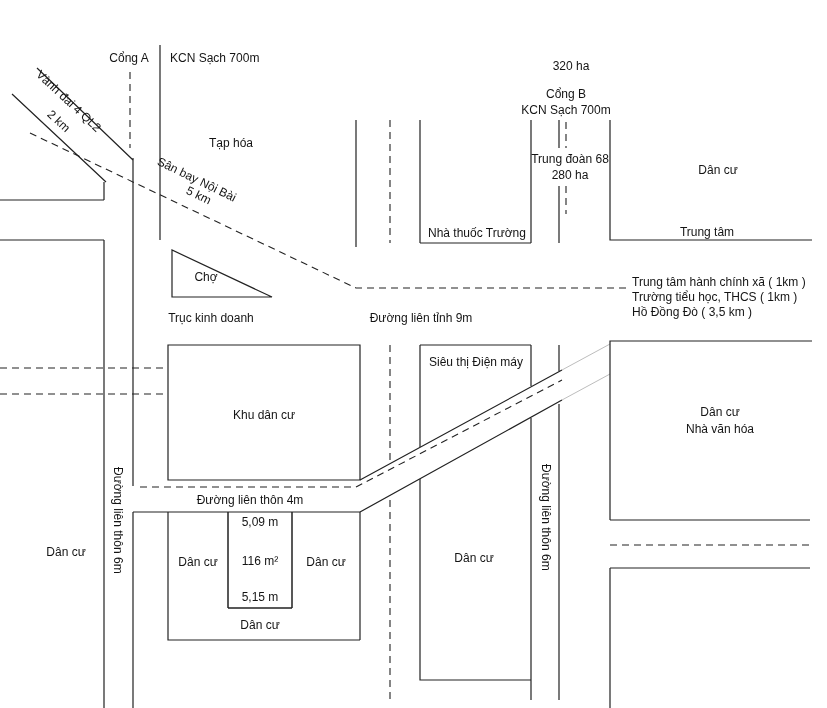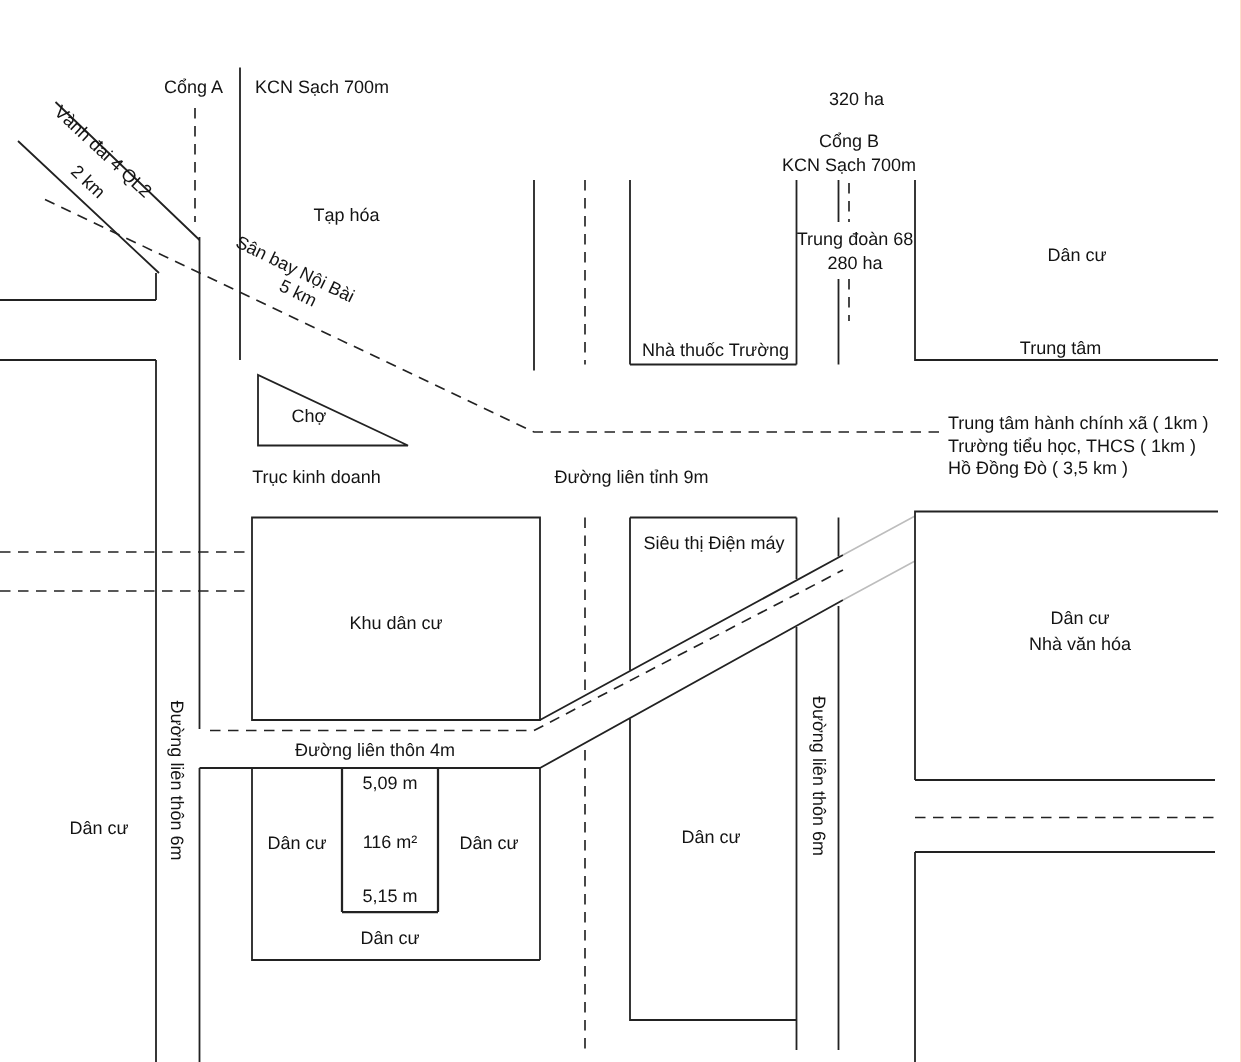--- a/index.html
+++ b/index.html
@@ -1,16 +1,16 @@
 <!DOCTYPE html>
 <html><head>
 <meta charset="utf-8">
 <style>
   html,body{margin:0;padding:0;background:#ffffff;}
-  .stage{position:relative;width:827px;height:708px;background:#f97316;overflow:hidden;
+  .stage{position:relative;width:827px;height:708px;background:#ec4899;overflow:hidden;
          font-family:"Liberation Sans",sans-serif;}
   svg text{font-family:"Liberation Sans",sans-serif;font-size:12px;fill:#141414;text-anchor:middle;}
   svg text.start{text-anchor:start;}
   .solid{stroke:#222222;stroke-width:1.2;fill:none;}
   .plot{stroke:#222222;stroke-width:1.5;fill:none;}
   .dashed{stroke:#222222;stroke-width:1.1;fill:none;stroke-dasharray:7 5;}
   .faint{stroke:#bdbdbd;stroke-width:1;fill:none;}
 </style>
 </head>
 <body>

